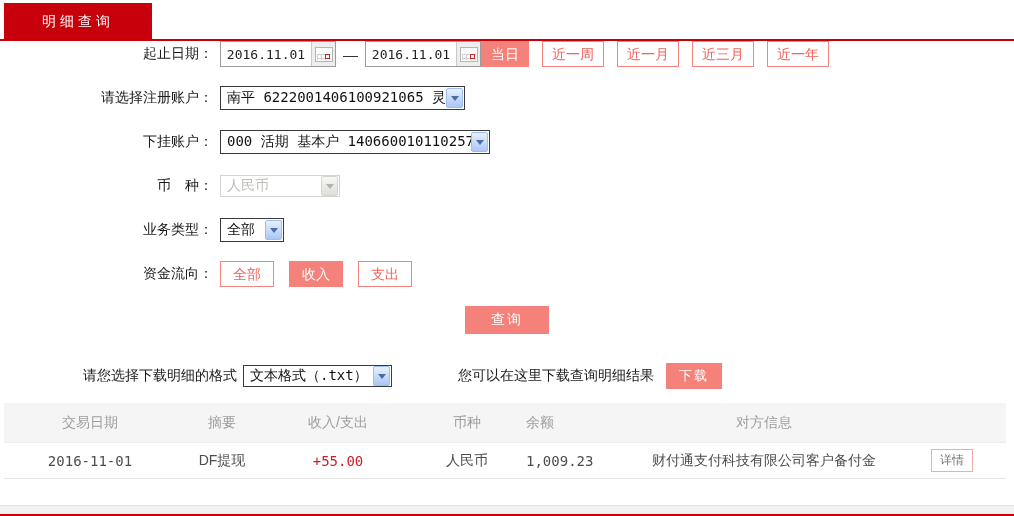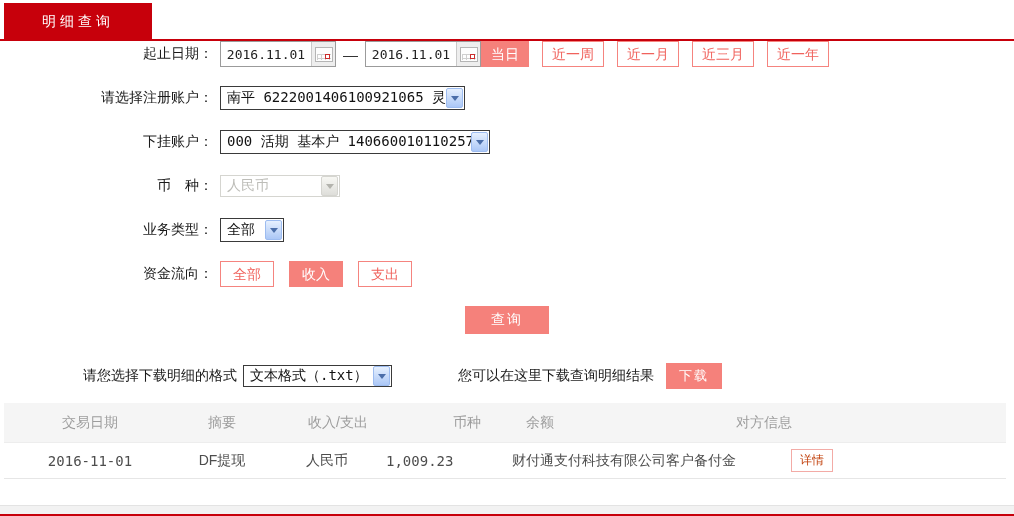--- a/index.html
+++ b/index.html
@@ -69,21 +69,21 @@
   .table { margin:14px 8px 0 4px; font-size:14px; }
   .t-row { display:flex; align-items:center; }
   .t-head { background:#f5f5f5; height:40px; color:#9d9d9d; border-bottom:1px solid #ededed; }
   .t-data { background:#fff; height:36px; color:#4d4d4d; border-bottom:1px solid #e6e6e6; }
   .c1{width:172px;text-align:center;} .c2{width:92px;text-align:center;}
   .c3{width:140px;text-align:center;} .c4{width:118px;text-align:center;}
   .c5{width:104px;text-align:left;} .c6{width:268px;text-align:center;}
   .c7{width:108px;text-align:center;}
   .amount { color:#cf1d25; }
   .num { font-family:"DejaVu Sans Mono","Liberation Sans",monospace; }
-  .btn-detail { width:42px; height:23px; line-height:21px; background:#fff; border:1px solid #f3aba6; color:#c2410c; font-size:12px; cursor:pointer; display:inline-block; }
+  .btn-detail { width:42px; height:23px; line-height:21px; background:#fff; border:1px solid #f3aba6; color:#737373; font-size:12px; cursor:pointer; display:inline-block; }
 
   .footer { position:absolute; left:0; right:0; bottom:2px; height:9px; background:#f2f2f2; border-top:1px solid #e3e3e3; }
   .bottom-line { position:absolute; left:0; right:0; bottom:0; height:2px; background:#c7000b; }
 </style>
 </head>
 <body>
 
 <div class="page">
 
   <div class="tabbar">
@@ -174,20 +174,21 @@
       <span class="c2">摘要</span>
       <span class="c3">收入/支出</span>
       <span class="c4">币种</span>
       <span class="c5">余额</span>
       <span class="c6">对方信息</span>
       <span class="c7"></span>
     </div>
     <div class="t-row t-data">
       <span class="c1 num">2016-11-01</span>
       <span class="c2">DF提现</span>
+      <span class="c3 amount num">+55.00</span>
       <span class="c4">人民币</span>
       <span class="c5 num">1,009.23</span>
       <span class="c6">财付通支付科技有限公司客户备付金</span>
       <span class="c7"><span class="btn-detail">详情</span></span>
     </div>
   </div>
 
   <div class="footer"></div>
   <div class="bottom-line"></div>
 </div>

